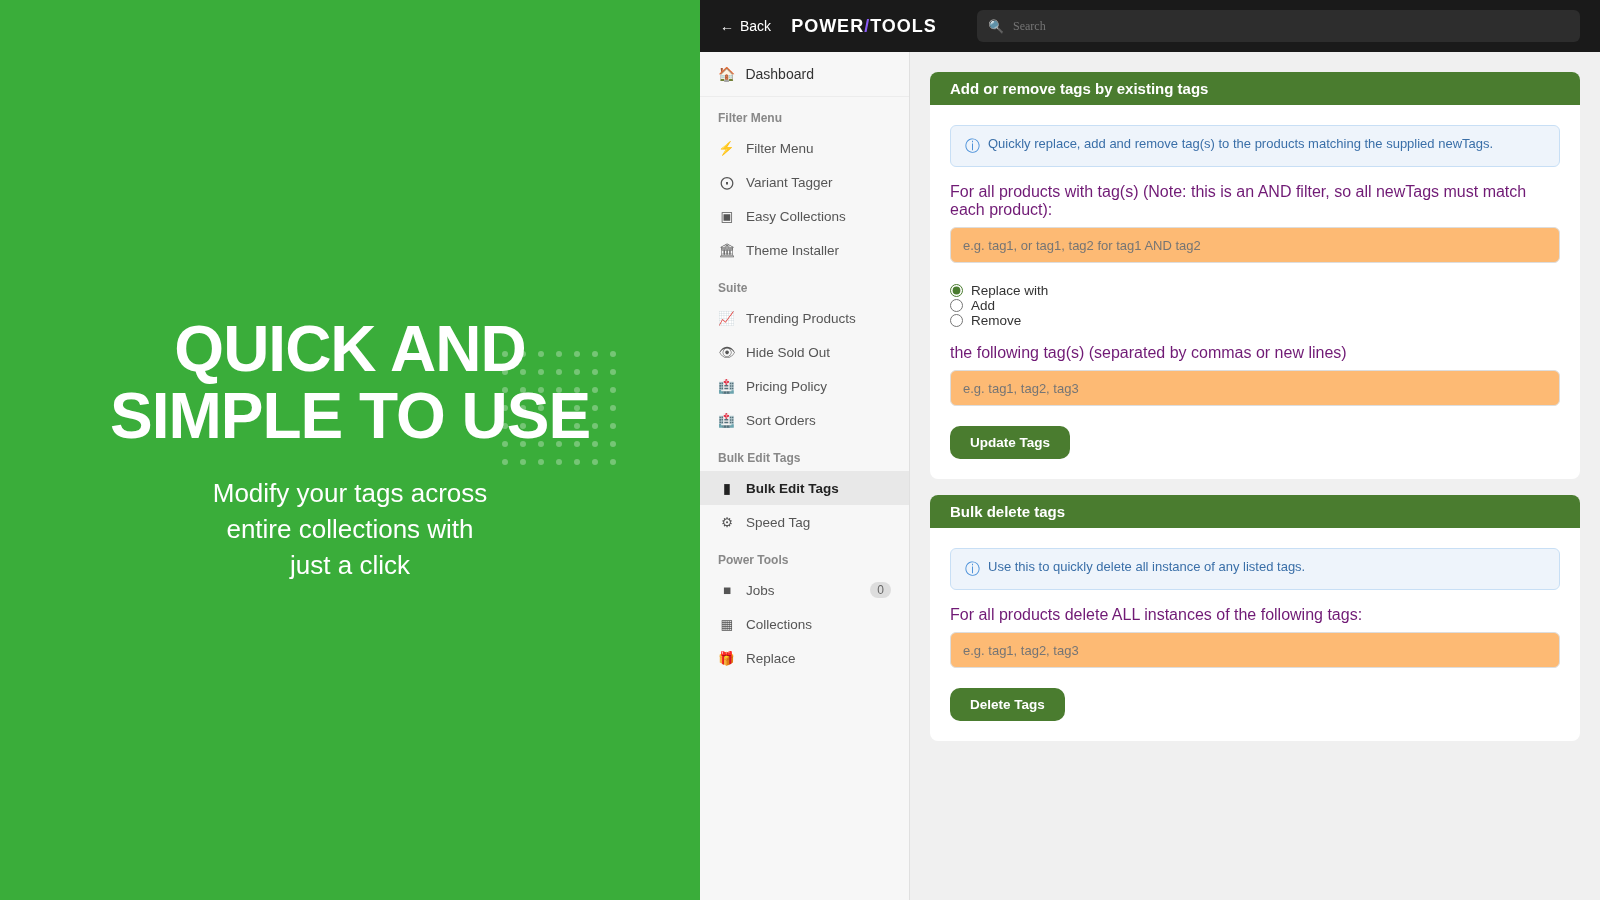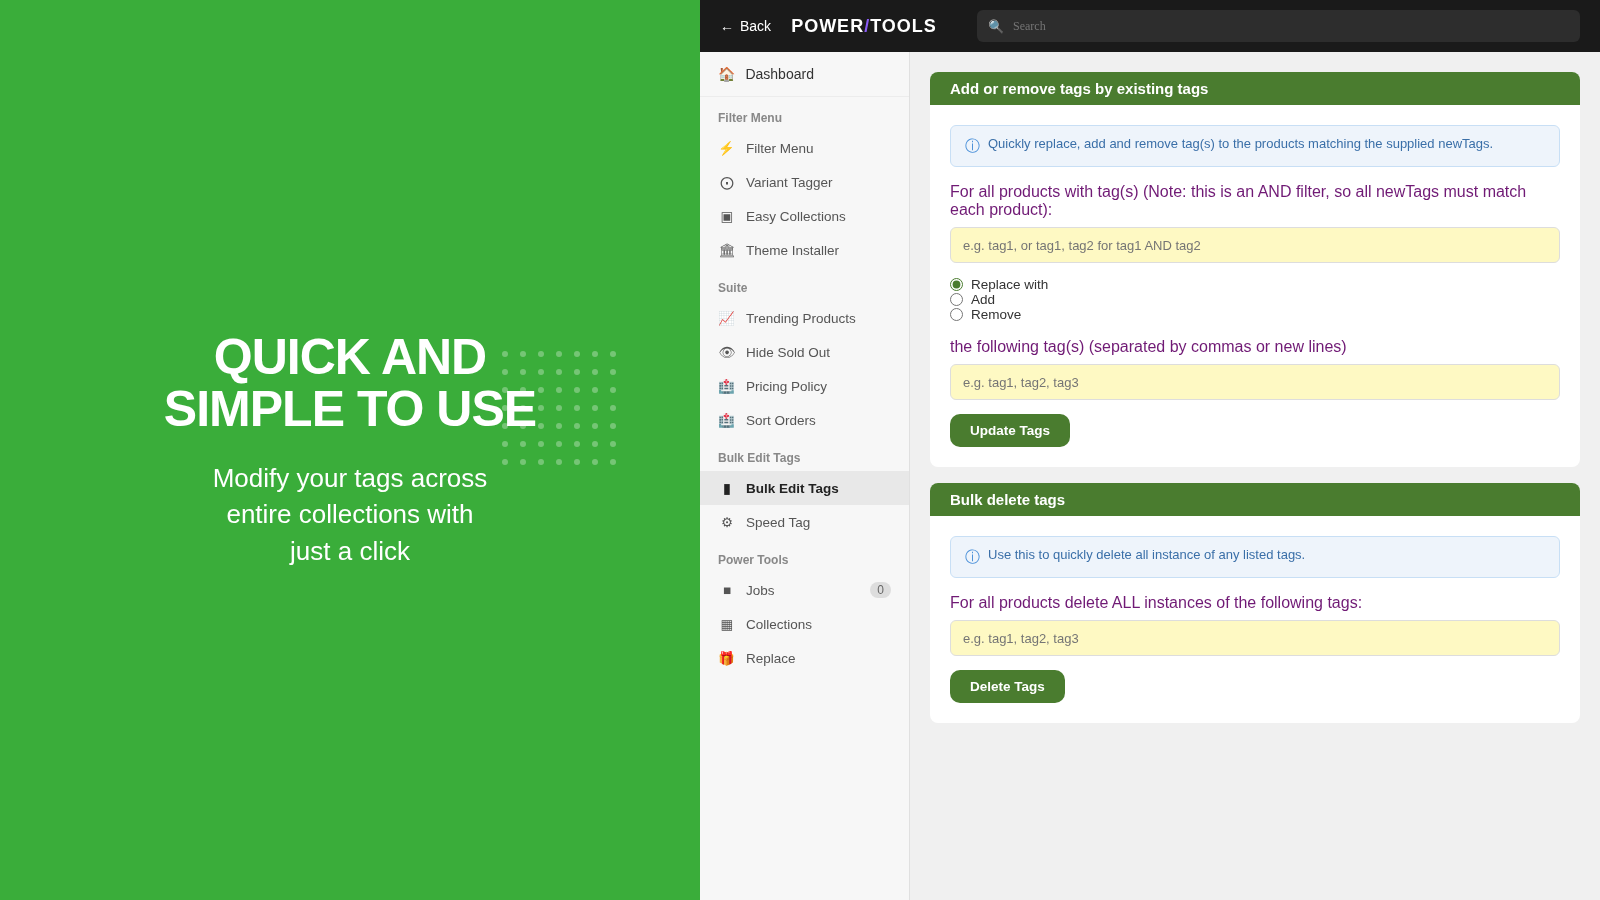--- a/index.html
+++ b/index.html
@@ -25,21 +25,21 @@
       flex-shrink: 0;
     }
 
     .hero-text {
       color: white;
       text-align: center;
       z-index: 2;
     }
 
     .hero-title {
-      font-size: 50px;
+      font-size: 64px;
       font-weight: 900;
       line-height: 1.05;
       text-transform: uppercase;
       letter-spacing: -1px;
       margin-bottom: 24px;
     }
 
     .hero-subtitle {
       font-size: 26px;
       font-weight: 400;
@@ -262,22 +262,22 @@
     }
 
     .form-input {
       width: 100%;
       height: 36px;
       border: 1px solid #ddd;
       border-radius: 6px;
       padding: 0 12px;
       font-size: 13px;
       color: #555;
-      background: #fef9c3;
-      margin-bottom: 14px;
+      background: #fdba74;
+      margin-bottom: 20px;
       outline: none;
     }
 
     .radio-group {
       display: flex;
       flex-direction: column;
       margin-bottom: 16px;
     }
 
     .radio-item {

